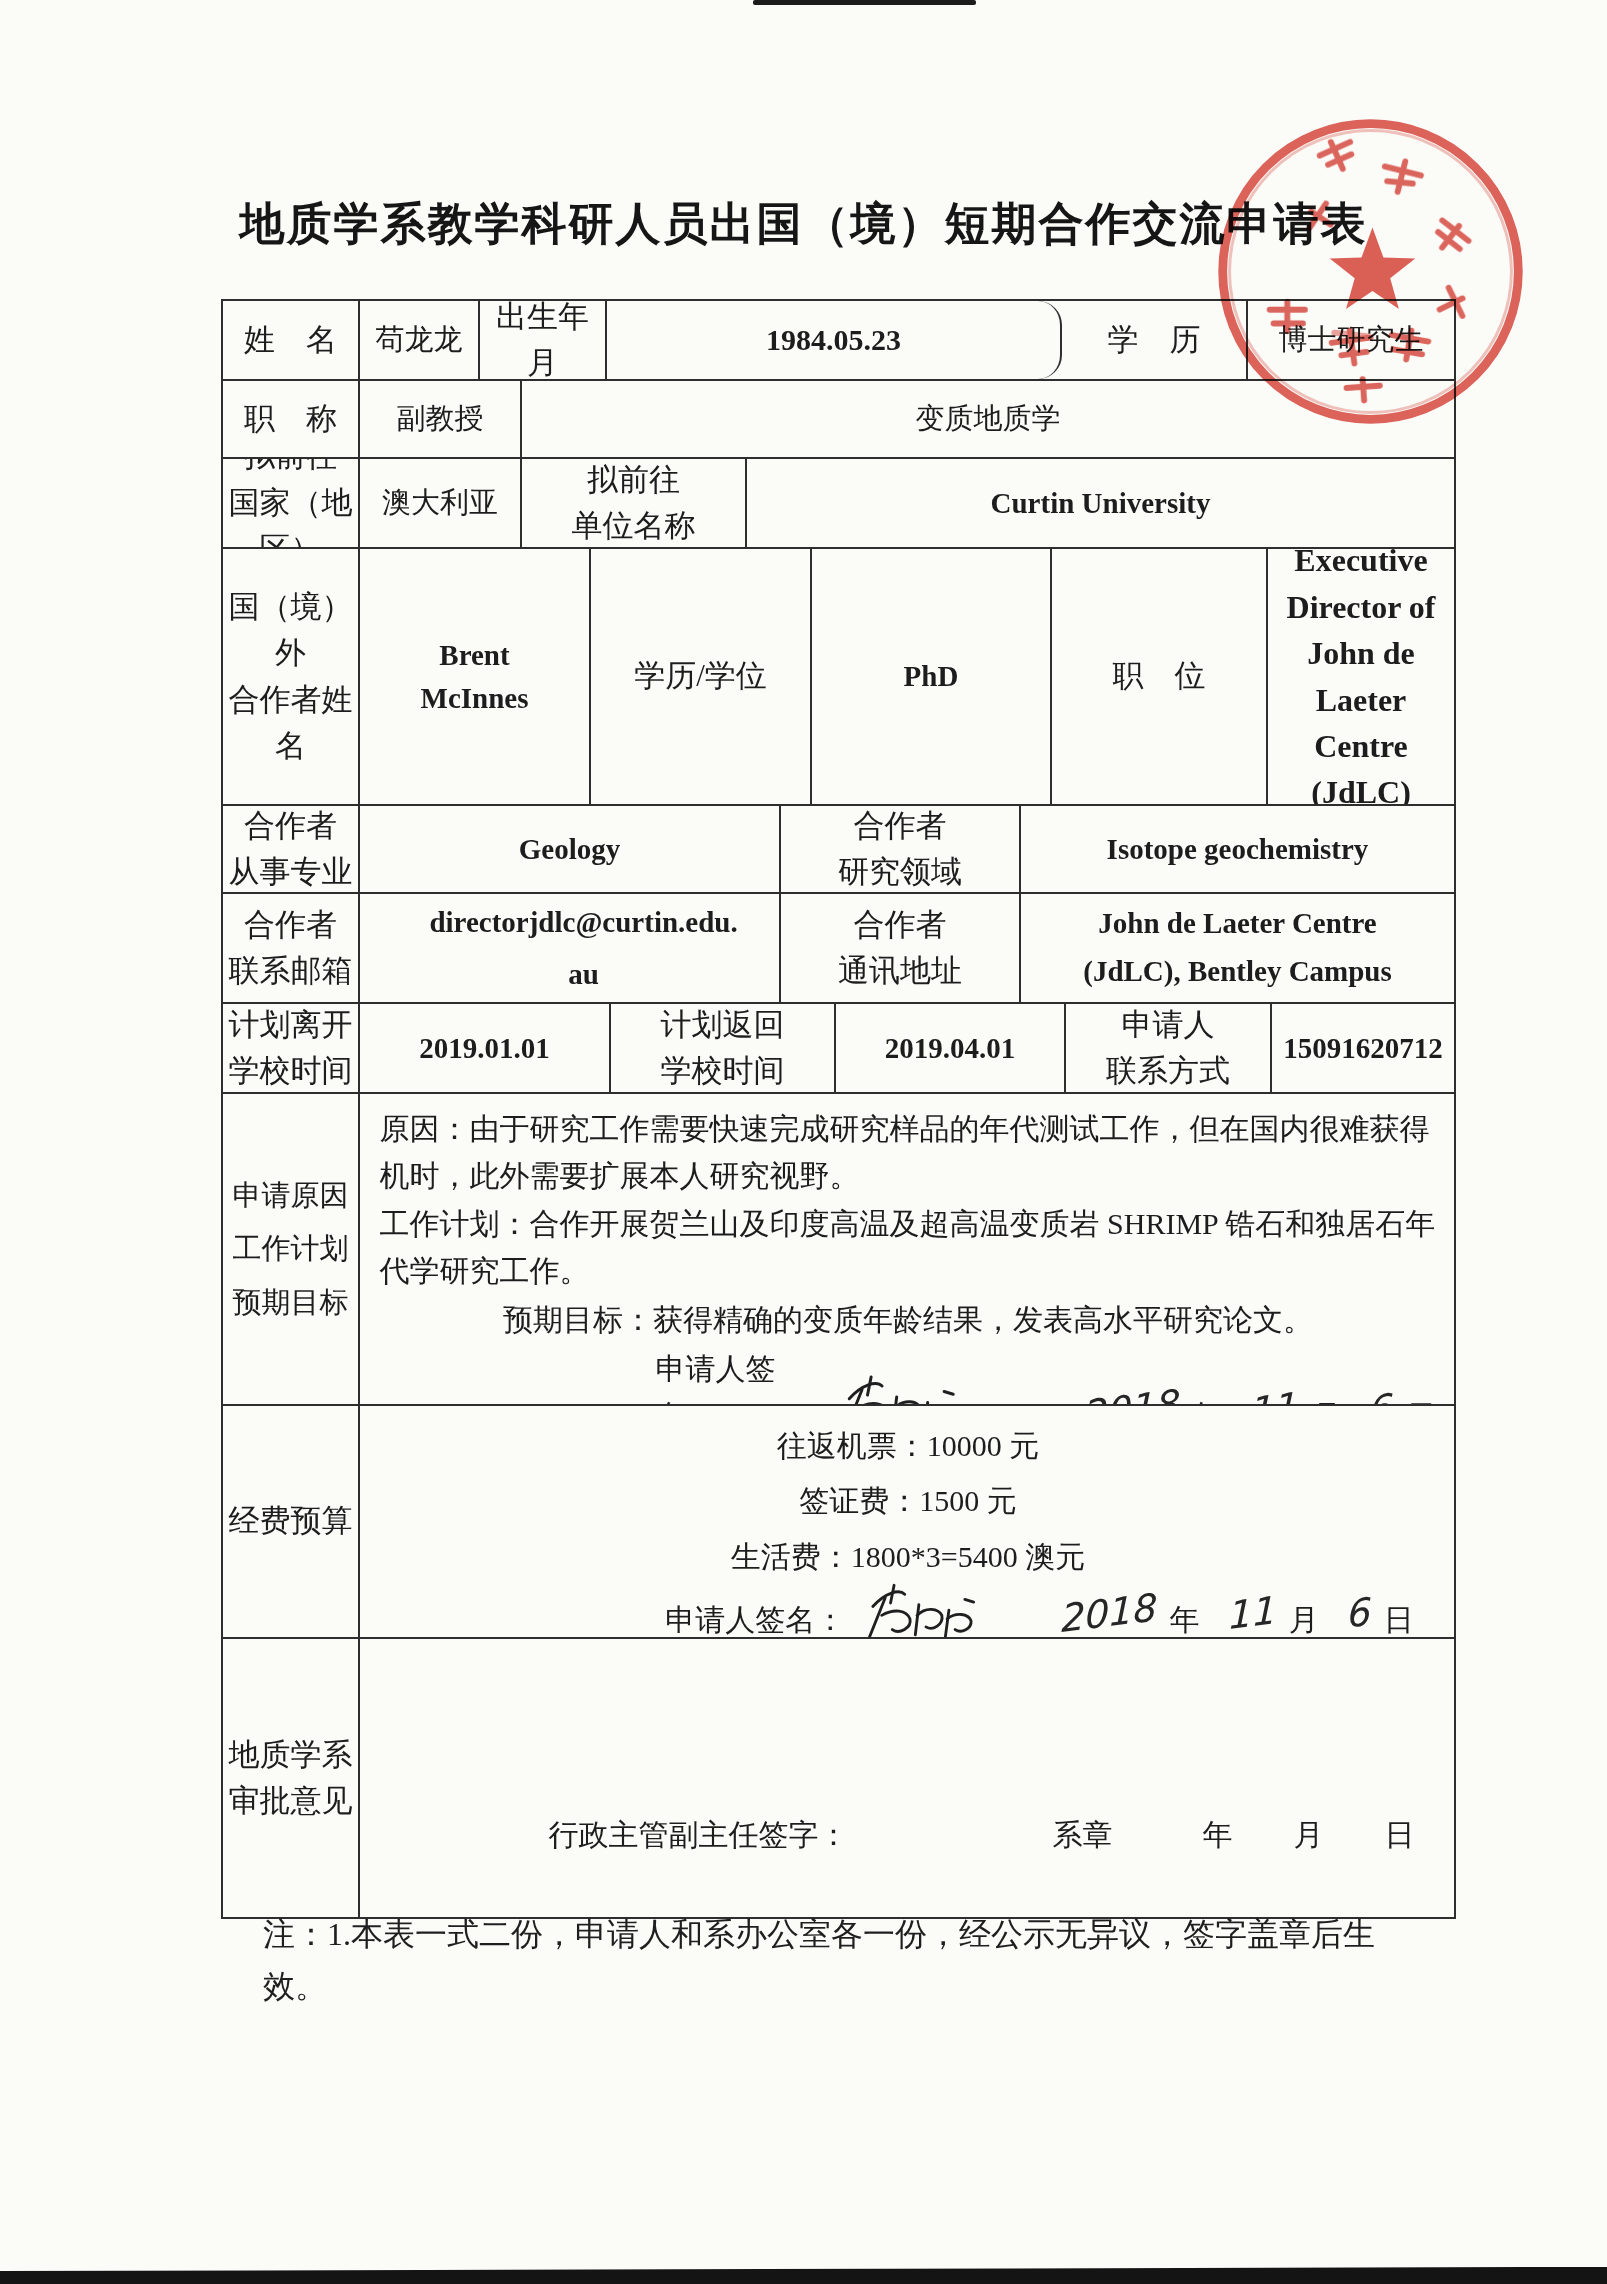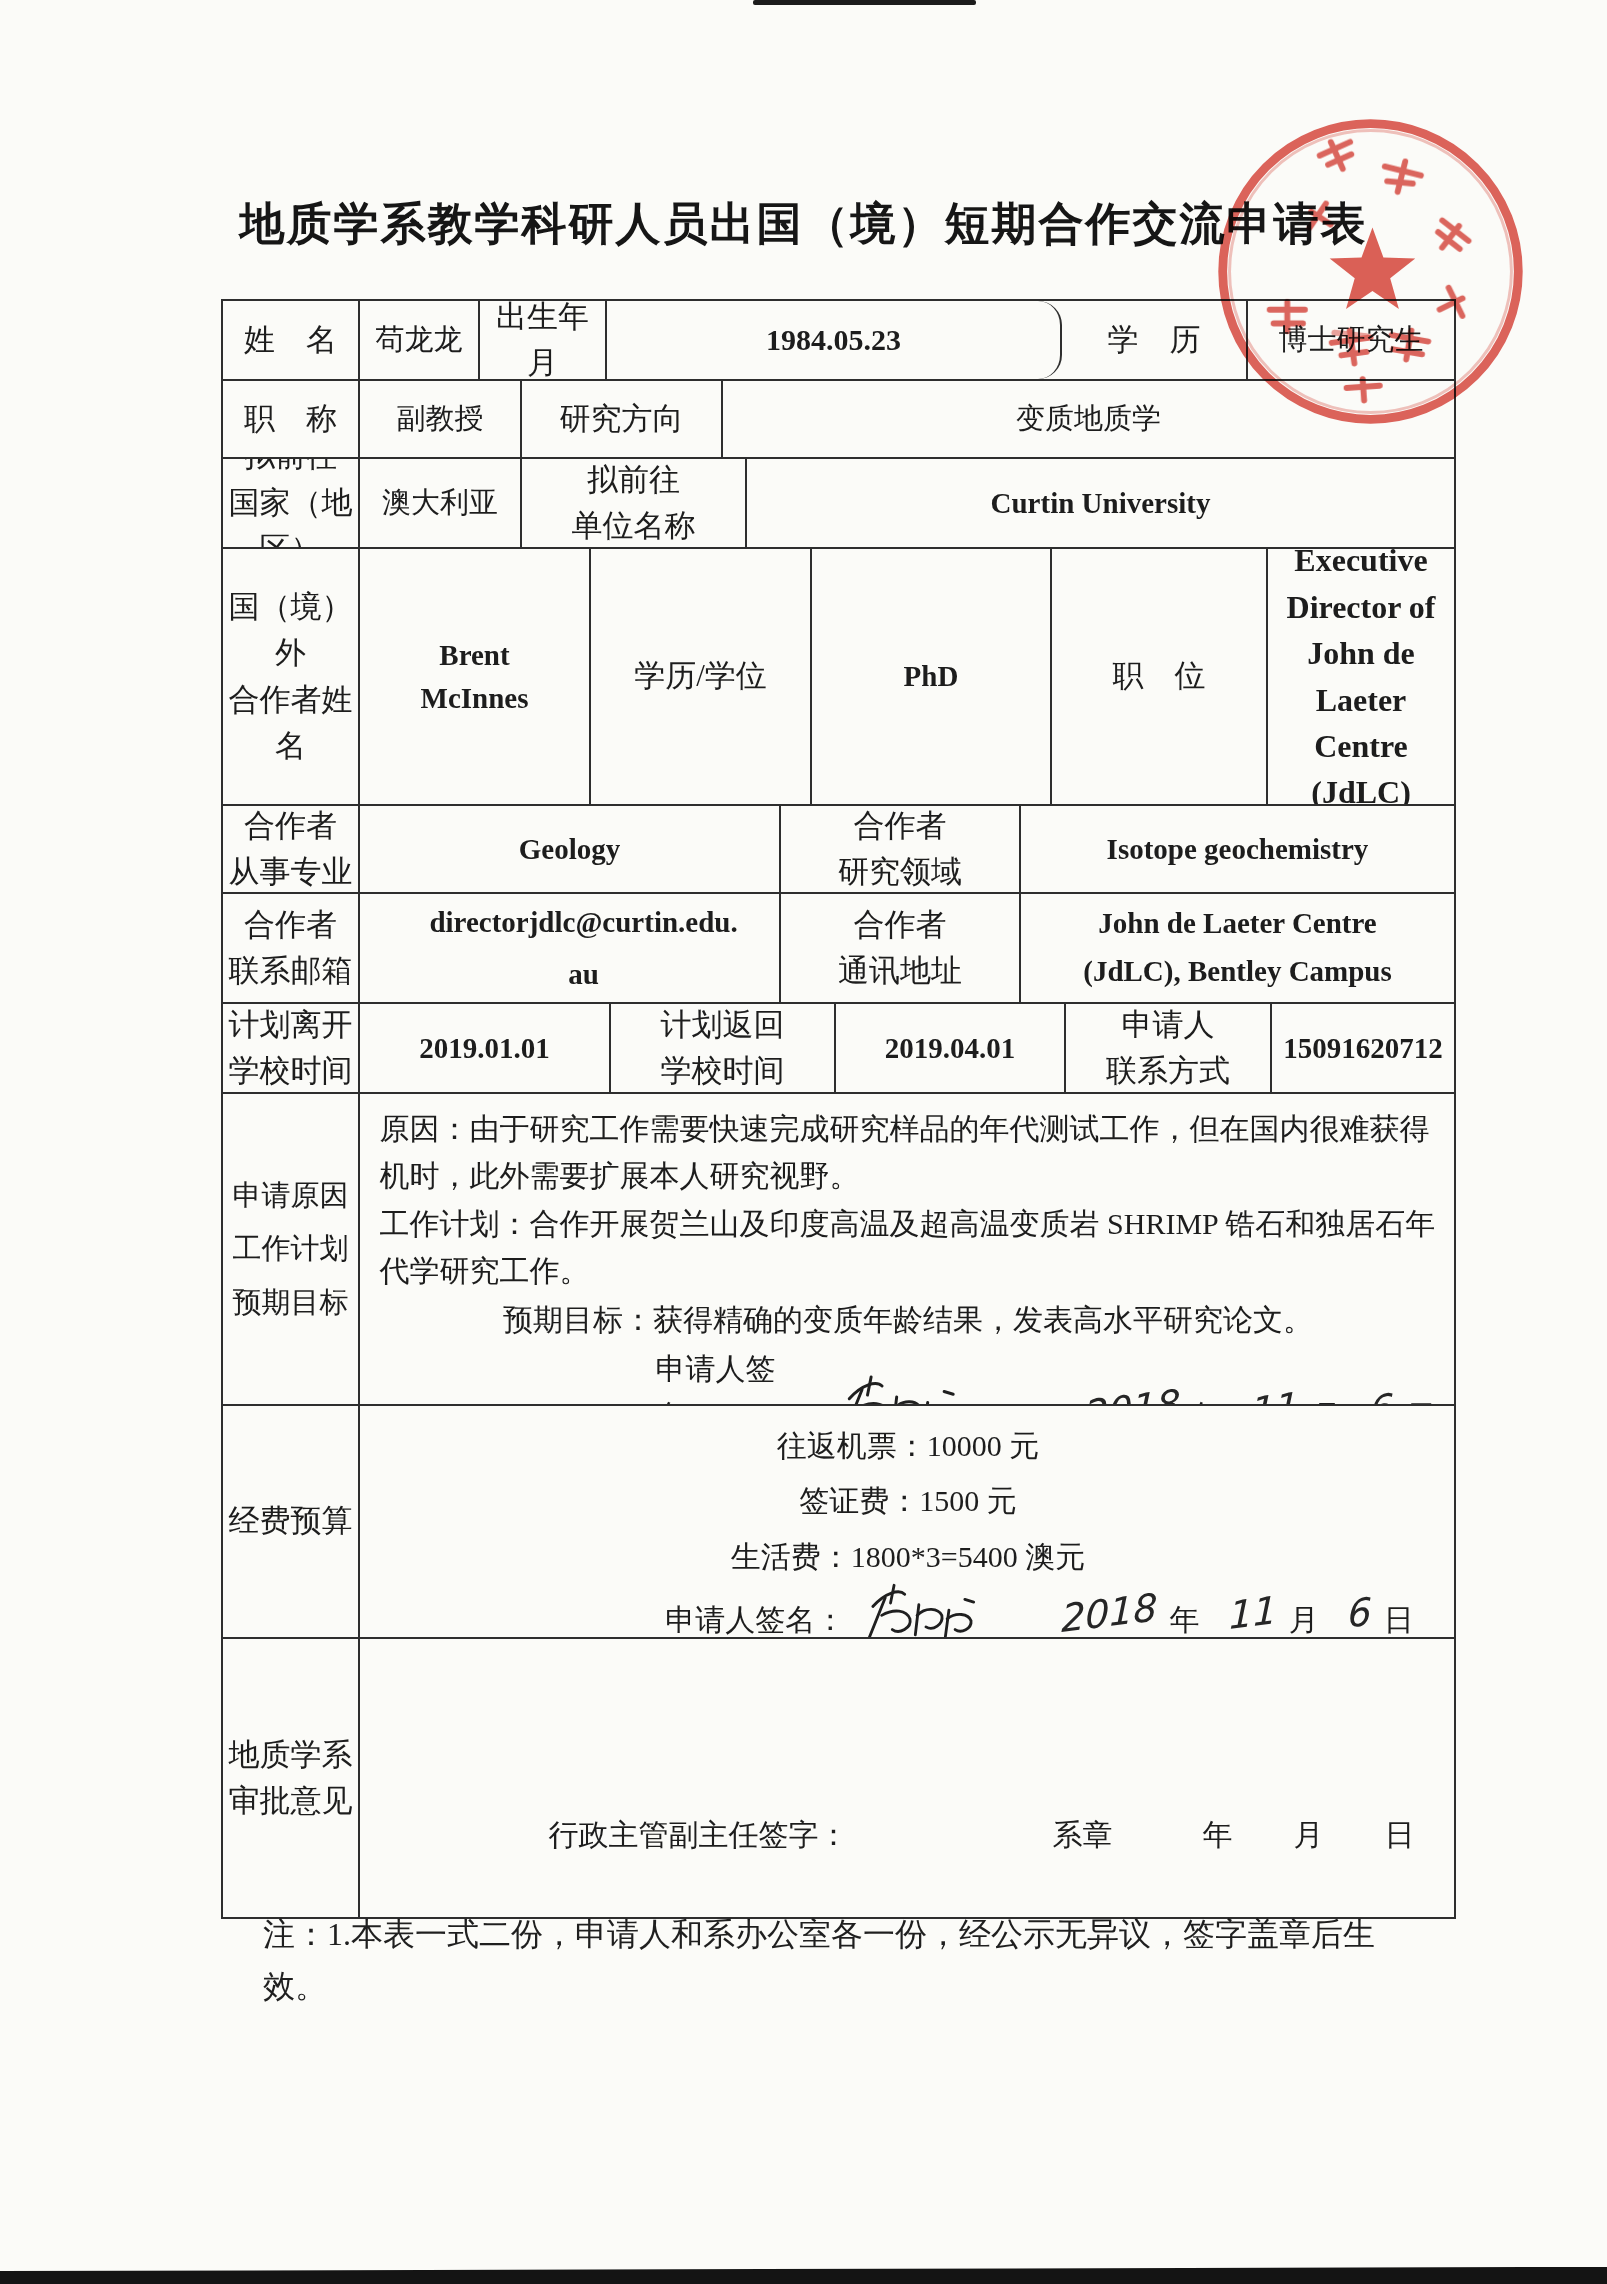--- a/index.html
+++ b/index.html
@@ -81,21 +81,20 @@
       <div class="td valcn" style="width:120px">苟龙龙</div>
       <div class="td lbl" style="width:127px">出生年月</div>
       <div class="td valbig" style="width:455px">1984.05.23</div>
       <div class="td lbl" style="width:186px">学　历</div>
       <div class="td valcn last">博士研究生</div>
     </div>
 
     <div class="tr" style="height:76px">
       <div class="td lbl" style="width:137px">职　称</div>
       <div class="td valcn" style="width:162px">副教授</div>
-      <div class="td lbl" style="width:201px">研究方向</div>
       <div class="td valcn last">变质地质学</div>
     </div>
 
     <div class="tr" style="height:88px">
       <div class="td lbl" style="width:137px">拟前往
 国家（地区）</div>
       <div class="td valcn" style="width:162px">澳大利亚</div>
       <div class="td lbl" style="width:225px">拟前往
 单位名称</div>
       <div class="td val last">Curtin University</div>

